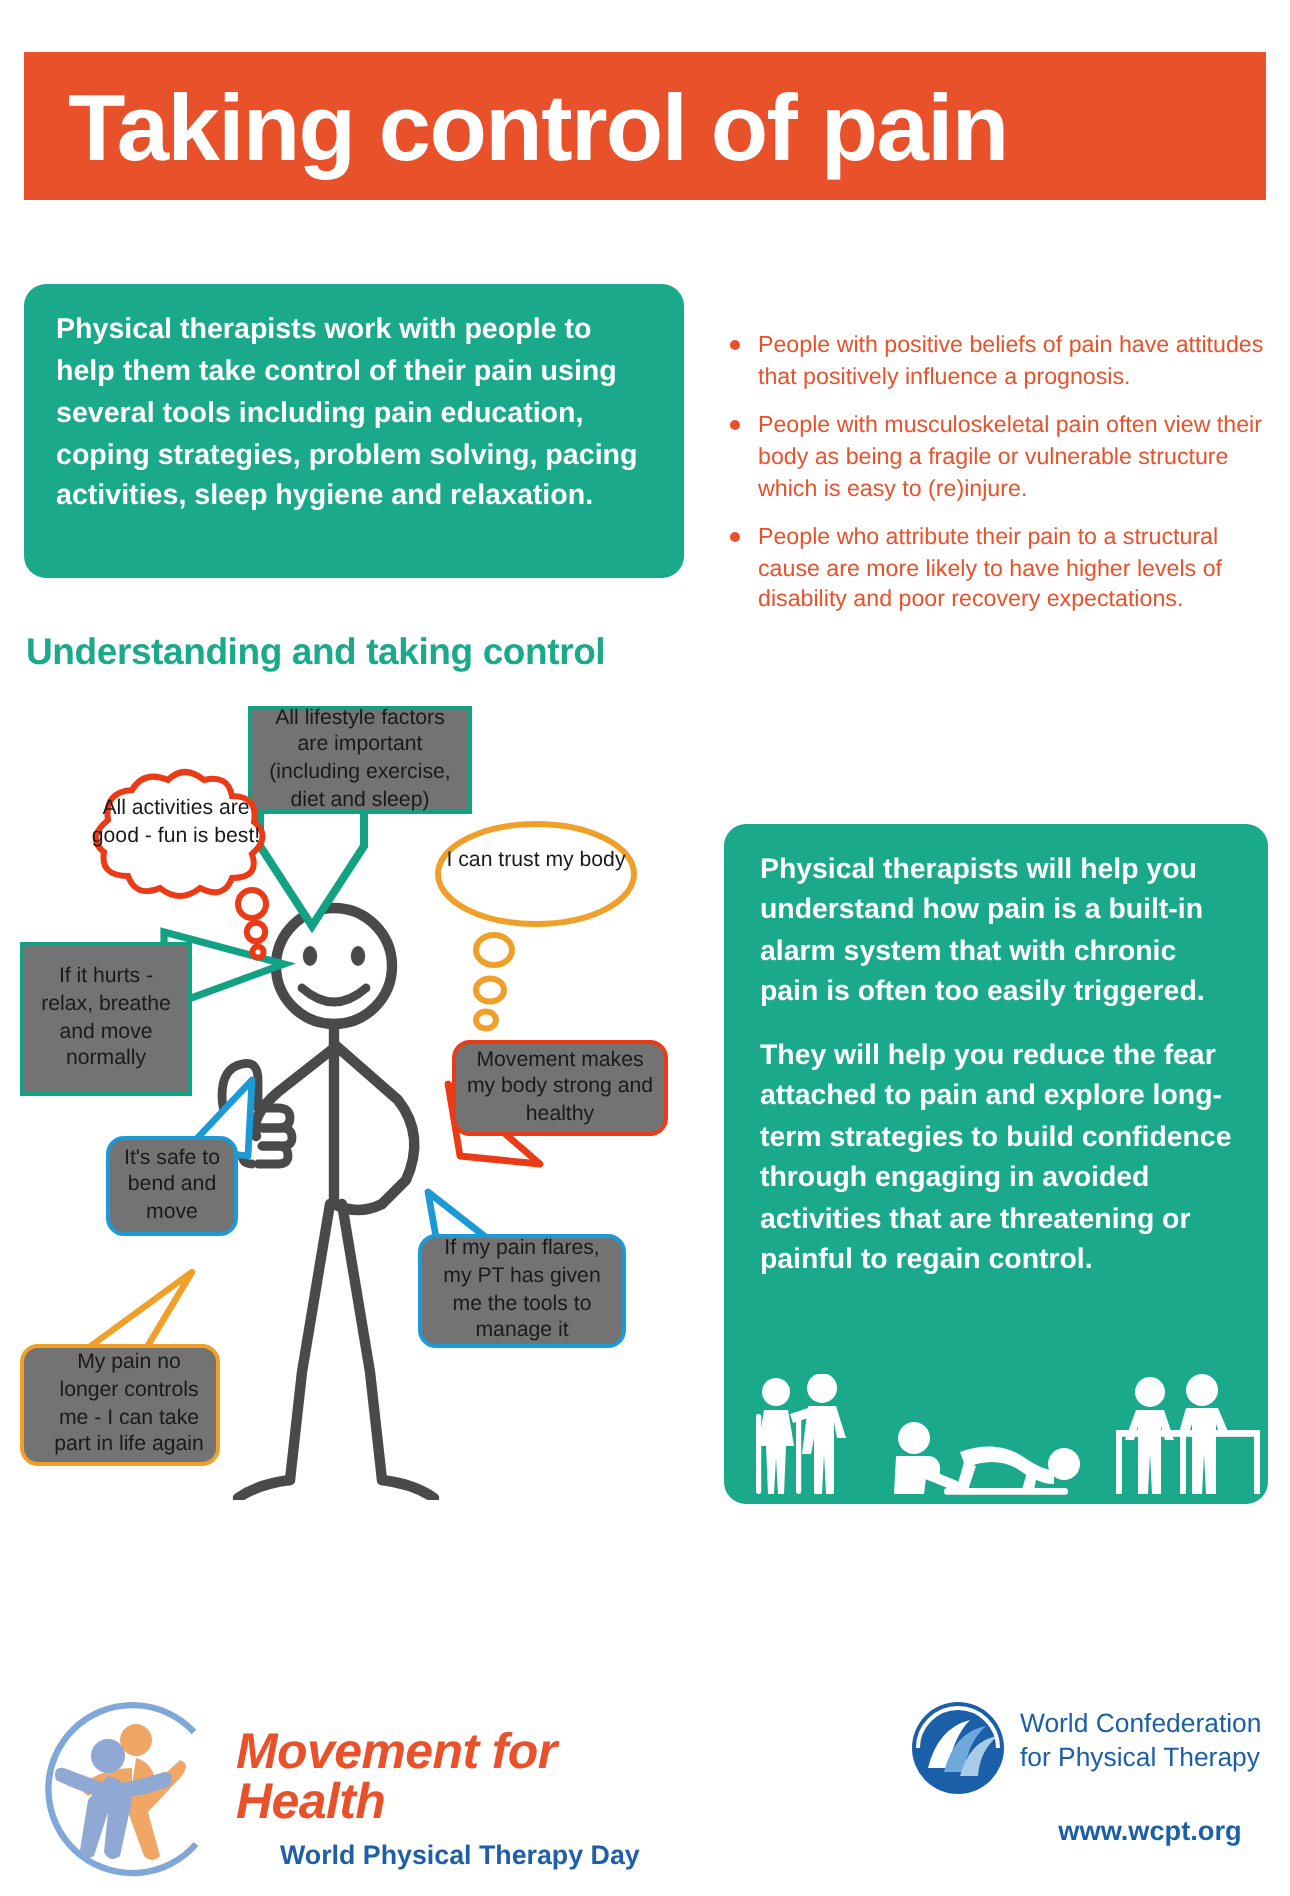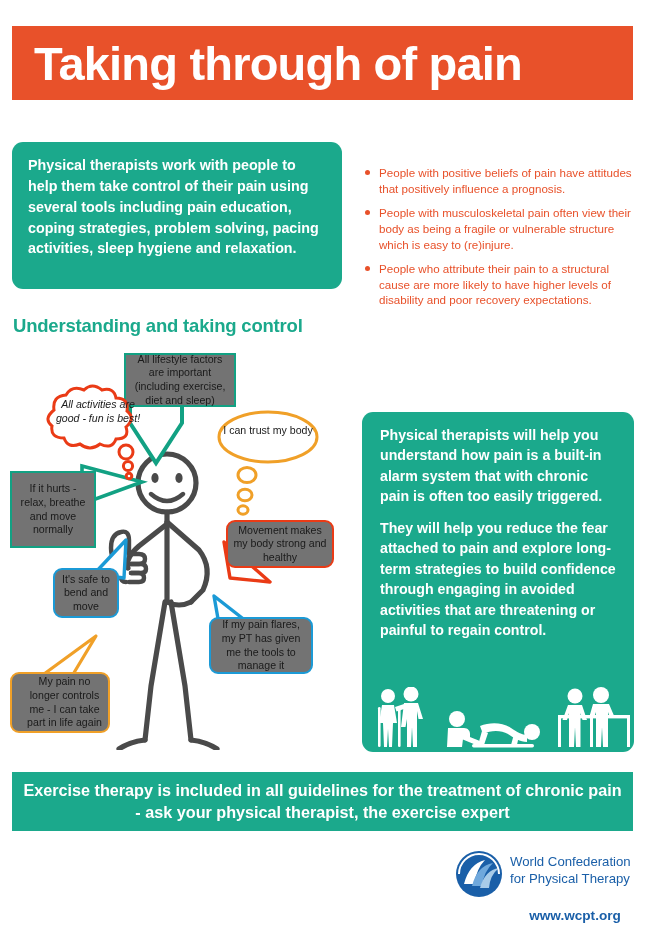--- a/index.html
+++ b/index.html
@@ -184,21 +184,21 @@
   }
 
   #figure { position: absolute; left: 95px; top: 450px; z-index: 3; }
 </style>
 </head>
 <body>
 
 <div id="poster">
 
   <div id="header-band">
-    <div id="header-title">Taking through of pain</div>
+    <div id="header-title">Taking control of pain</div>
   </div>
 
   <div id="intro-box">
     <div id="intro-text">Physical therapists work with people to help them take control of their pain using several tools including pain education, coping strategies, problem solving, pacing activities, sleep hygiene and relaxation.</div>
   </div>
 
   <div id="understanding-heading">Understanding and taking control</div>
 
 
   <ul id="bullets">
@@ -302,21 +302,21 @@
   <svg class="cloud" style="left:32px; top:382px;" width="110" height="100">
     <g fill="#ffffff" stroke="#ea3b16" stroke-width="3">
       <path d="M22 28 Q20 14 34 13 Q40 3 52 8 Q60 0 70 8 Q82 5 84 16 Q97 16 95 29
                Q104 36 94 45 Q98 57 84 57 Q80 68 68 62 Q58 70 48 62 Q36 67 32 56
                Q18 56 20 44 Q11 37 22 28 Z"></path>
       <circle cx="94" cy="70" r="7"></circle>
       <circle cx="96" cy="84" r="4.6"></circle>
       <circle cx="97" cy="94" r="2.8"></circle>
     </g>
   </svg>
-  <div class="cloud-text" style="left:50px; top:398px; width:96px;font-style:italic;">All activities are good - fun is best!</div>
+  <div class="cloud-text" style="left:40px; top:398px; width:96px;">All activities are good - fun is best!</div>
 
   <svg class="cloud" style="left:216px; top:410px;" width="104" height="130">
     <g fill="#ffffff" stroke="#f0a028" stroke-width="3">
       <ellipse cx="52" cy="27" rx="49" ry="25"></ellipse>
       <ellipse cx="31" cy="65" rx="9" ry="7.5"></ellipse>
       <ellipse cx="29" cy="85" rx="7" ry="5.8"></ellipse>
       <ellipse cx="27" cy="100" rx="5" ry="4.2"></ellipse>
     </g>
   </svg>
   <div class="cloud-text" style="left:222px; top:424px; width:92px;">I can trust my body</div>
@@ -334,27 +334,43 @@
   </div>
 
   <div class="bubble rect b-blue round8" style="left:209px; top:617px; width:104px; height:57px;">
     <span>If my pain flares, my PT has given me the tools to manage it</span>
   </div>
 
   <div class="bubble rect b-orange round8" style="left:10px; top:672px; width:100px; height:61px;">
     <span>My pain no longer controls me - I can take part in life again</span>
   </div>
 
-  <div id="bottom-banner">
-    <div class="banner-line">Exercise therapy is included in all guidelines for the treatment of chronic pain</div>
-    <div class="banner-line">- ask your physical therapist, the exercise expert</div>
-  </div>
 
   <div id="footer">
 
+    <div id="mfh-logo">
+      <svg width="100" height="96" viewBox="0 0 100 96">
+        <path d="M83 20 A42 42 0 1 0 84 76" fill="none" stroke="#7fa8d8" stroke-width="3.2"></path>
+        <g fill="#f0a765">
+          <circle cx="54" cy="24" r="8"></circle>
+          <path d="M54 33 Q62 35 64 45 L76 34 Q82 36 76 43 L60 60 L66 82 Q62 86 58 82 L50 60 Z"></path>
+          <path d="M52 38 Q40 38 30 44 Q24 48 30 52 Q40 46 52 48 Z"></path>
+        </g>
+        <g fill="#8fa8d4">
+          <circle cx="40" cy="32" r="8.5"></circle>
+          <path d="M40 42 Q50 44 52 54 L46 82 Q41 86 38 80 L40 60 L33 82 Q28 85 26 79 L30 54 Z"></path>
+          <path d="M40 46 Q28 42 18 38 Q12 37 14 44 Q26 50 38 53 Z"></path>
+          <path d="M44 46 Q56 44 68 40 Q74 40 71 47 Q58 52 46 53 Z"></path>
+        </g>
+      </svg>
+      <div id="mfh-text">
+        <div id="mfh-title">Movement for Health</div>
+        <div id="mfh-sub">World Physical Therapy Day</div>
+      </div>
+    </div>
 
     <div id="wcpt-block">
       <svg width="48" height="48" viewBox="0 0 48 48">
         <circle cx="24" cy="24" r="23" fill="#ffffff"></circle>
         <path d="M24 1 A23 23 0 0 0 24 47 A23 23 0 0 0 24 1 Z" fill="#1a5fa8"></path>
         <g fill="#ffffff">
           <path d="M9 34 Q14 14 30 10 Q22 18 19 34 Z"></path>
           <path d="M17 36 Q22 16 38 13 Q29 21 27 36 Z" fill="#6fa8dc"></path>
           <path d="M25 38 Q30 20 44 18 Q35 25 34 38 Z" fill="#a8cbe8"></path>
         </g>

